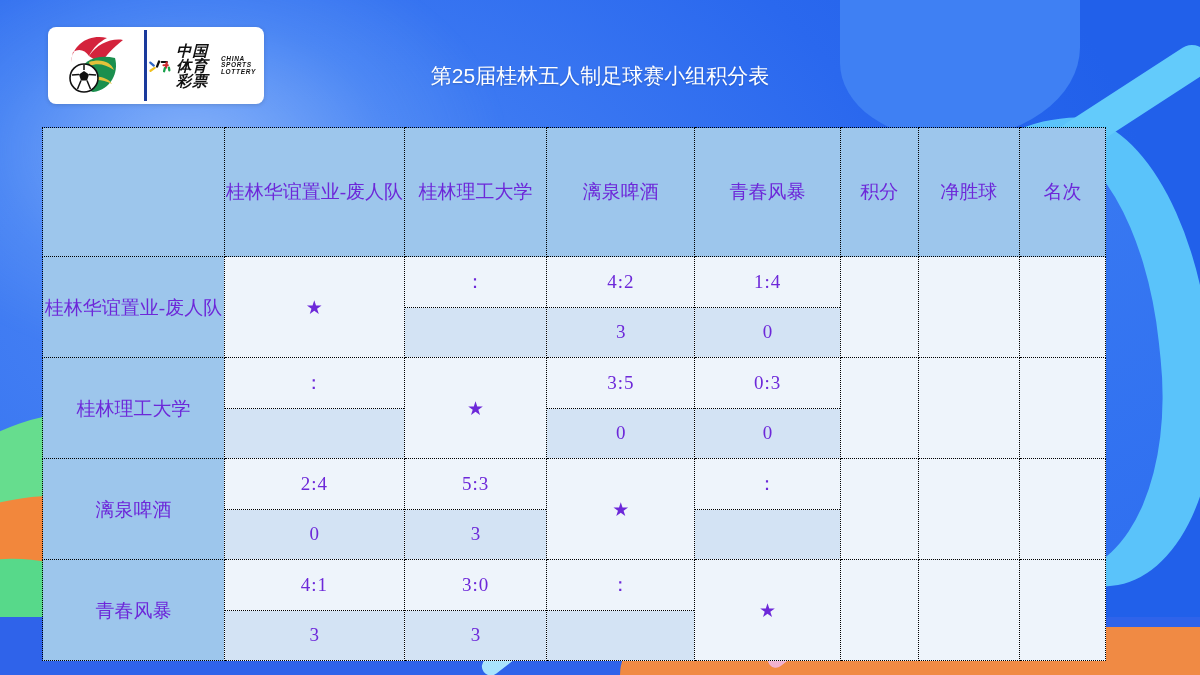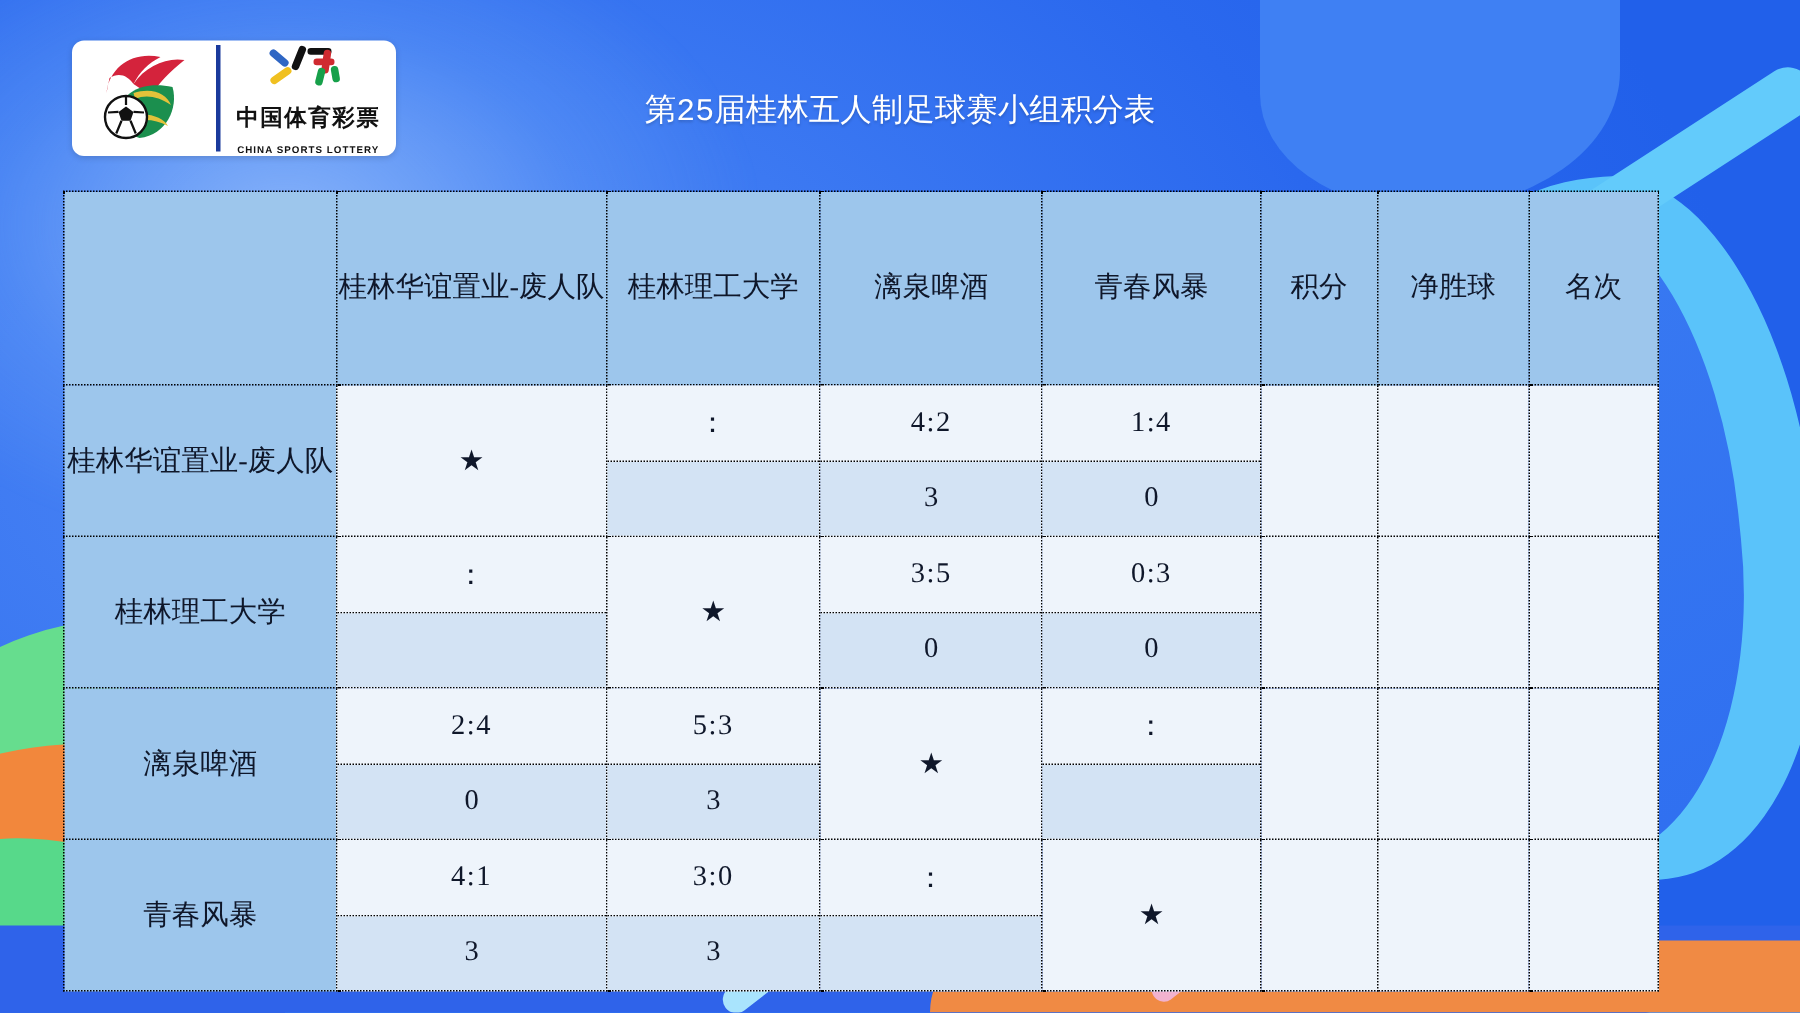--- a/index.html
+++ b/index.html
@@ -80,39 +80,39 @@
   }
 
   
   #logo{
     position:absolute;left:48px;top:27px;width:216px;height:77px;
     background:#ffffff;border-radius:8px;display:flex;align-items:stretch;
     box-shadow:0 1px 4px rgba(0,0,0,.15);
   }
   .logo-left{width:96px;display:flex;align-items:center;justify-content:center;position:relative;}
   .logo-div{width:3px;background:#1a3a9c;margin:3px 0;}
-  .logo-right{flex:1;display:flex;flex-direction:column;align-items:center;justify-content:space-between;gap:1px;}
+  .logo-right{flex:1;display:flex;align-items:center;justify-content:center;gap:1px;font-style:italic;}
   .lottery-cn{font-family:"Liberation Sans","DejaVu Sans",sans-serif;font-size:15px;font-weight:700;color:#111;letter-spacing:1px;line-height:1;}
   .lottery-en{font-family:"Liberation Sans","DejaVu Sans",sans-serif;font-size:6.5px;font-weight:700;color:#111;letter-spacing:.7px;line-height:1;}
 
   
   #title{
     position:absolute;left:0;right:0;top:62px;text-align:center;
     color:#ffffff;font-size:21px;line-height:28px;font-weight:400;
     text-shadow:0 1px 2px rgba(0,0,0,.18);
-    font-family:Liberation Mono, monospace;
+    font-family:Liberation Sans, sans-serif;
   }
 
   
   #table-wrap{position:absolute;left:42px;top:127px;width:1064px;}
   table.standings{border-collapse:collapse;width:1064px;table-layout:fixed;}
   table.standings td{
     border:1px dotted #000;
     text-align:center;vertical-align:middle;
-    font-size:19px;color:#0f172a;
+    font-size:19px;color:#6d28d9;
     font-family:"Liberation Serif","DejaVu Serif",serif;
     padding:0;
   }
   .c-team  {width:170px;}
   .c-opp   {width:168px;}
   .c-opp2  {width:133px;}
   .c-opp3  {width:138px;}
   .c-opp4  {width:136px;}
   .c-num   {width:72px;}
   .c-num2  {width:94px;margin-top:20px;}

